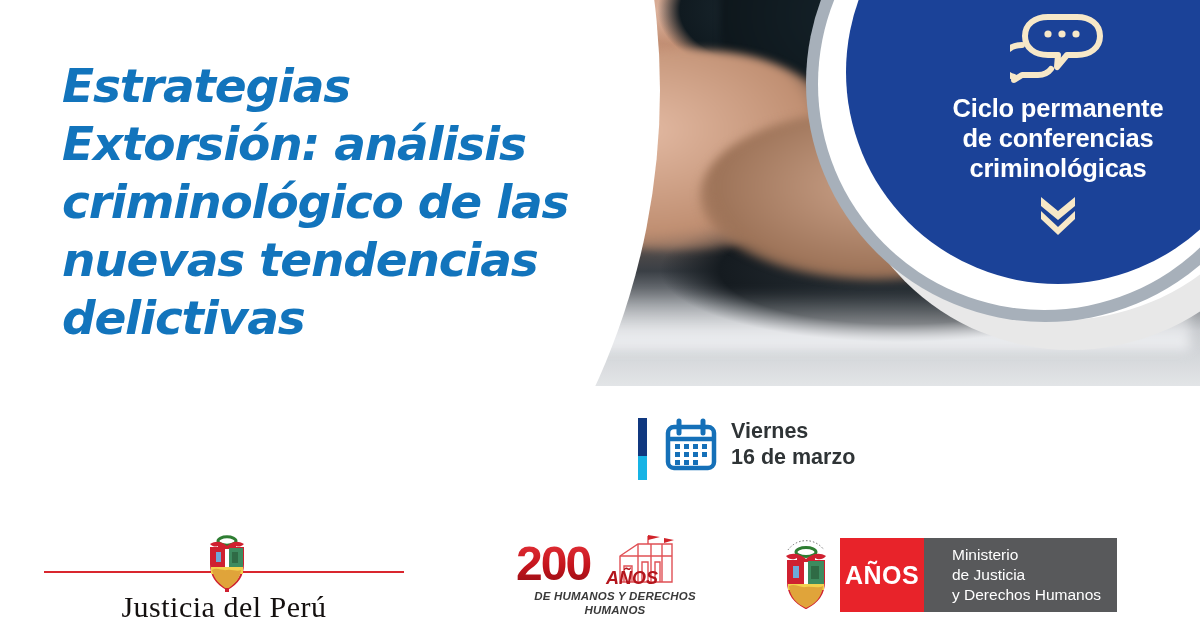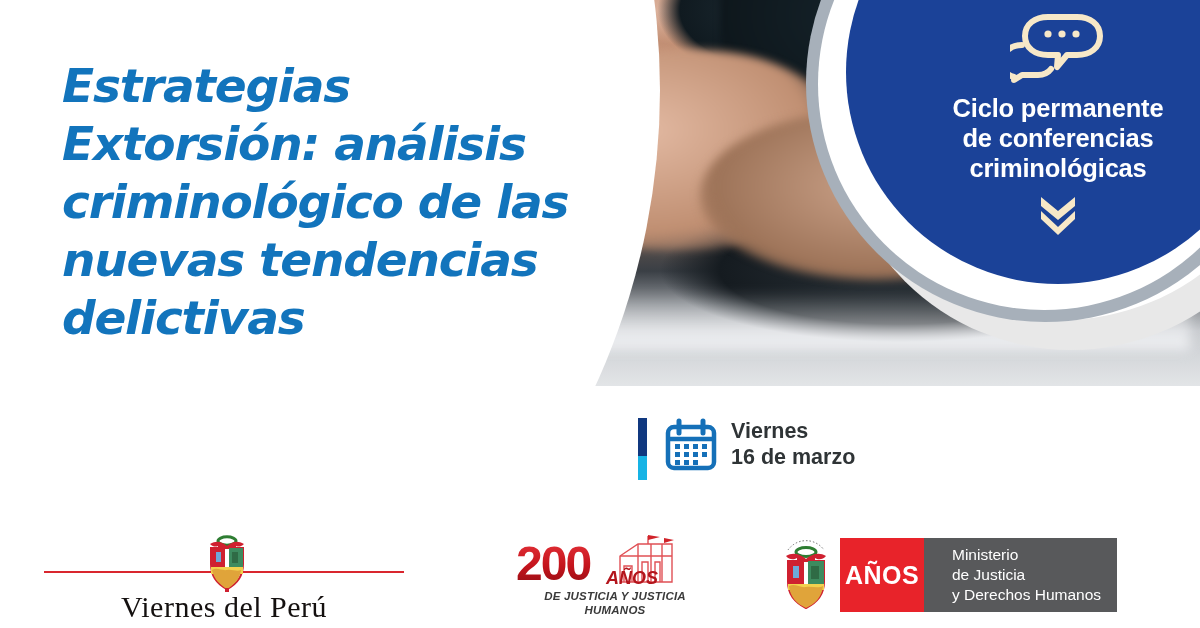--- a/index.html
+++ b/index.html
@@ -188,21 +188,21 @@
         <path d="M4 14 L36 14 L36 30 C36 44 28 51 20 55 C12 51 4 44 4 30 Z" fill="#ffffff" stroke="#cf2030" stroke-width="2"></path>
         <path d="M4 14 L18 14 L18 33 L4 33 Z" fill="#cf2030"></path>
         <path d="M22 14 L36 14 L36 33 L22 33 Z" fill="#3d8b5f"></path>
         <path d="M4 33 L36 33 L36 40 L4 40 Z" fill="#f2d14e"></path>
         <path d="M5 36 C10 33 15 37 20 36 C25 35 30 38 34 36 C33 45 27 51 20 55 C13 51 7 45 5 36 Z" fill="#e0a43a"></path>
         <rect x="9" y="18" width="5" height="10" fill="#6ea8d8"></rect>
         <rect x="25" y="18" width="6" height="11" fill="#2f6b45"></rect>
         <rect x="18" y="54" width="4" height="4" fill="#cf2030"></rect>
       </svg>
     </span>
-    <div class="gob-text">Viernes del Perú</div>
+    <div class="gob-text">Justicia del Perú</div>
   </div>
 
   <div class="logo-200">
     <svg viewBox="0 0 206 62" width="206" height="62" aria-hidden="true">
       <defs>
         <linearGradient id="rg" x1="0" y1="0" x2="0" y2="1">
           <stop offset="0%" stop-color="#e8353c"></stop>
             <stop offset="55%" stop-color="#c4141c"></stop>
             <stop offset="100%" stop-color="#8d0d13"></stop>
         </linearGradient>
@@ -219,21 +219,21 @@
         <path d="M108 24 L160 24"></path>
         <path d="M136 4 L136 12"></path>
       </g>
       <path d="M136 3 L148 5 L136 8 Z" fill="#d1232a"></path>
       <path d="M152 6 L162 8 L152 11 Z" fill="#d1232a"></path>
 
       <text x="4" y="48" font-family="Liberation Sans, sans-serif" font-size="48" font-weight="bold" fill="url(#rg)" letter-spacing="-2">200</text>
       <text x="94" y="52" font-family="Liberation Sans, sans-serif" font-size="18" font-weight="bold" fill="#b3151c" font-style="italic">AÑOS</text>
     </svg>
     <div class="bicent-caption">
-      <div>DE JUSTICIA Y JUSTICIA</div>
+      <div>DE HUMANOS Y DERECHOS</div>
       <div>HUMANOS</div>
     </div>
   </div>
 
   <div class="logo-minjus">
     <span class="minjus-shield">
       <svg viewBox="0 0 56 74" width="56" height="74" aria-hidden="true">
         <path d="M10 12 A22 22 0 0 1 46 12" fill="none" stroke="#6b6b6b" stroke-width="1" stroke-dasharray="1.5 2"></path>
         <ellipse cx="28" cy="14" rx="10" ry="4.5" fill="none" stroke="#2e7d32" stroke-width="3"></ellipse>
         <path d="M8 18 C15 14 22 16 28 21 C34 16 41 14 48 18 C45 22 40 22 37 20 L37 23 L19 23 L19 20 C16 22 11 22 8 18 Z" fill="#cf2030"></path>

